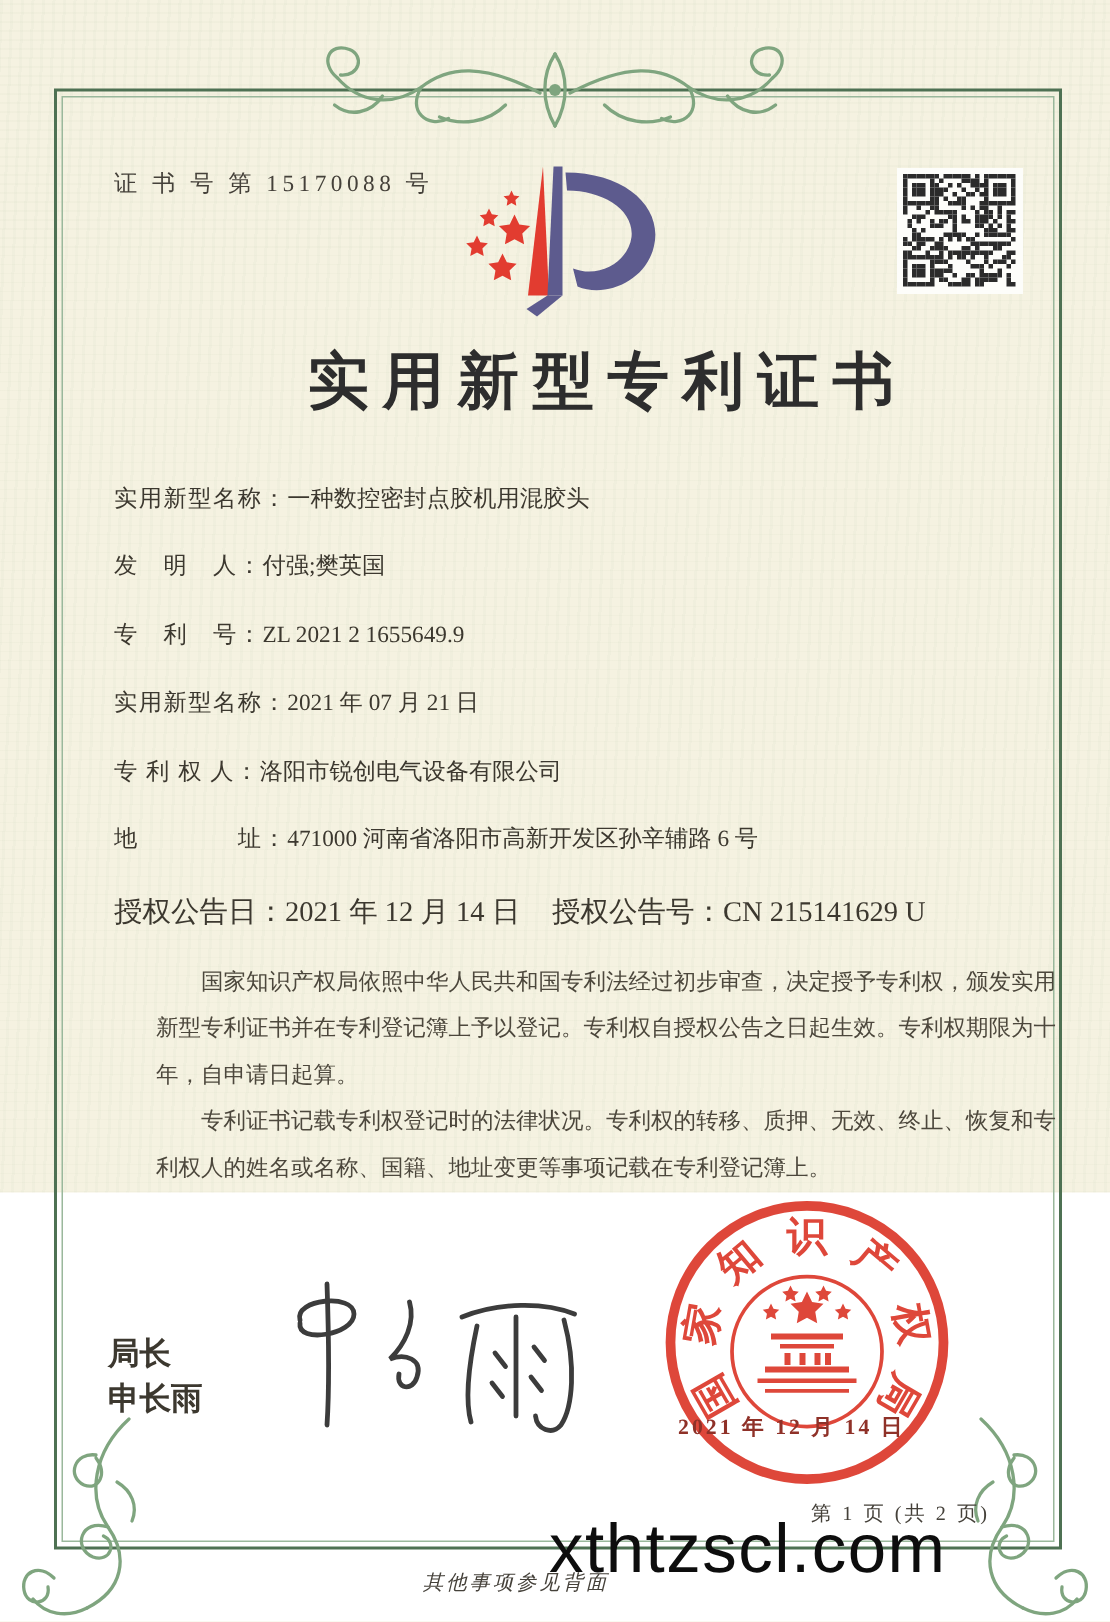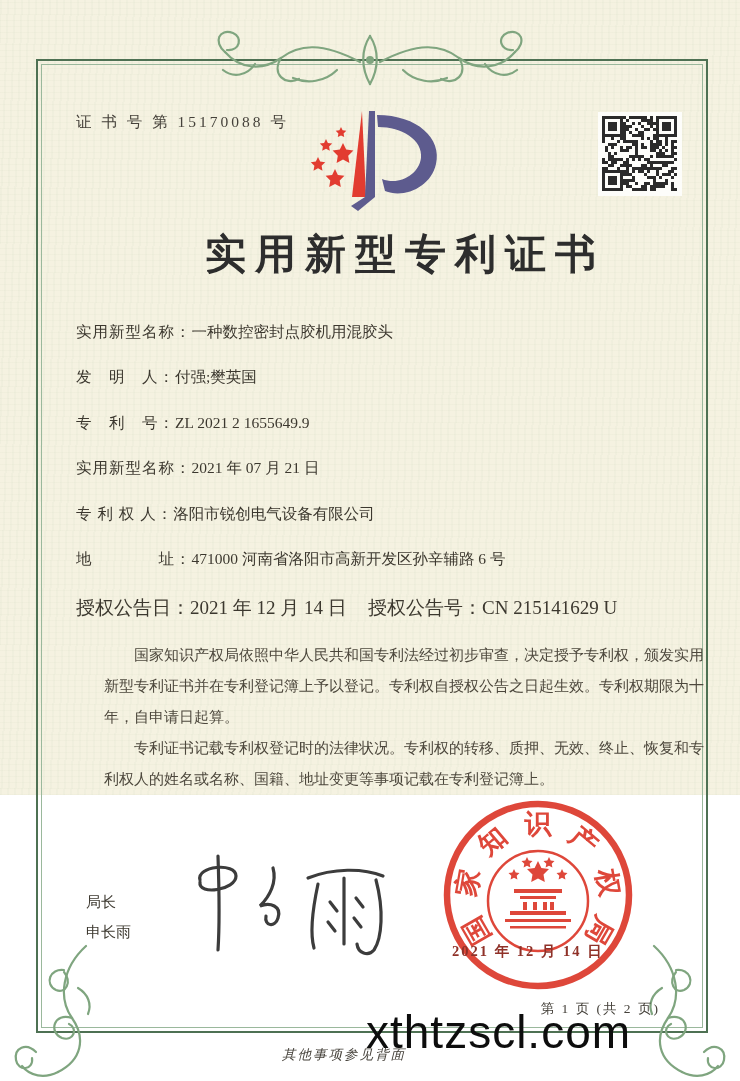--- a/index.html
+++ b/index.html
@@ -29,21 +29,21 @@
   .fields{position:absolute;left:76px;top:322px;width:580px;}
   .frow{height:45.4px;font-size:15.5px;color:#3c382f;white-space:nowrap;}
   .frow .lab{letter-spacing:1px;}
   .grant-row{position:absolute;top:595px;left:76px;width:580px;font-size:19px;color:#3c382f;white-space:nowrap;}
   .grant-no{position:absolute;left:292px;top:0;text-align:center;}
   
   .paras{position:absolute;left:72px;top:640px;width:600px;font-size:15px;line-height:31px;
          color:#4c473c;text-align:justify;margin-left:32px;}
   .paras p{margin:0;text-indent:2em;}
   
-  .signer{position:absolute;left:86px;top:887px;font-size:15px;color:#3c382f;line-height:30px;}
+  .signer{position:absolute;left:72px;top:887px;font-size:21px;color:#3c382f;line-height:30px;font-weight:bold;}
   .sig-svg{position:absolute;left:178px;top:850px;}
   
   .seal{position:absolute;left:438px;top:798px;opacity:.92;}
   .seal-date{position:absolute;left:452px;top:942px;font-size:14.5px;font-weight:700;
              letter-spacing:2px;color:#8f3128;}
   
   .page-info{position:absolute;left:0;top:1000px;width:660px;text-align:right;font-size:13.5px;color:#45413a;letter-spacing:2px;}
   .back-note{position:absolute;left:14px;top:1046px;width:660px;text-align:center;font-size:13.5px;
              font-style:italic;color:#45413a;letter-spacing:2px;}
   .watermark{position:absolute;left:366px;top:1005px;font-size:46px;font-family:"Liberation Sans","DejaVu Sans",sans-serif;

